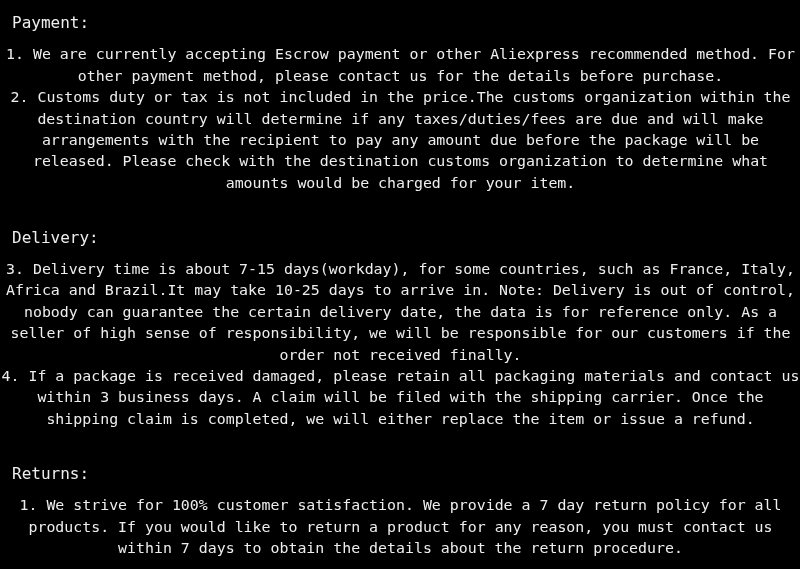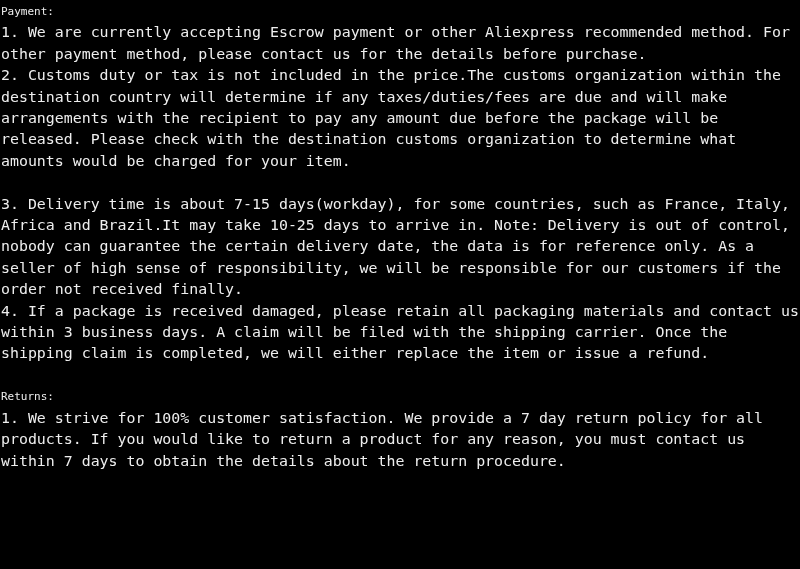--- a/index.html
+++ b/index.html
@@ -24,35 +24,36 @@
     letter-spacing: 0px;
     padding: 1px 0 0 1px;
     box-sizing: border-box;
     -webkit-font-smoothing: none;
   }
   .policy-section {
     margin: 0;
     padding: 0;
   }
   .section-heading {
-    margin: 0;
+    margin: 11px;
     padding: 0;
-    font-size: 11px;
+    font-size: 16px;
     line-height: 21.4px;
     font-weight: normal;
     white-space: pre;
     color: #eeeeee;
   }
   .policy-item {
     margin: 0;
     padding: 0;
     white-space: pre-wrap;
     word-break: normal;
     overflow-wrap: normal;
     color: #eeeeee;
+    text-align: center;
   }
   .blank-line {
     height: 21.4px;
     line-height: 21.4px;
     font-size: 14.9px;
   }
   .blank-line::before { content: "\00a0"; }
 </style>
 </head>
 <body>
@@ -61,20 +62,21 @@
 
   <section class="policy-section">
     <div class="section-heading">Payment:</div>
     <div class="policy-item">1. We are currently accepting Escrow payment or other Aliexpress recommended method. For other payment method, please contact us for the details before purchase.</div>
     <div class="policy-item">2. Customs duty or tax is not included in the price.The customs organization within the destination country will determine if any taxes/duties/fees are due and will make arrangements with the recipient to pay any amount due before the package will be released. Please check with the destination customs organization to determine what amounts would be charged for your item.</div>
   </section>
 
   <div class="blank-line"></div>
 
   <section class="policy-section">
+    <div class="section-heading">Delivery:</div>
     <div class="policy-item">3. Delivery time is about 7-15 days(workday), for some countries, such as France, Italy, Africa and Brazil.It may take 10-25 days to arrive in. Note: Delivery is out of control, nobody can guarantee the certain delivery date, the data is for reference only. As a seller of high sense of responsibility, we will be responsible for our customers if the order not received finally.</div>
     <div class="policy-item">4. If a package is received damaged, please retain all packaging materials and contact us within 3 business days. A claim will be filed with the shipping carrier. Once the shipping claim is completed, we will either replace the item or issue a refund.</div>
   </section>
 
   <div class="blank-line"></div>
 
   <section class="policy-section">
     <div class="section-heading">Returns:</div>
     <div class="policy-item">1. We strive for 100% customer satisfaction. We provide a 7 day return policy for all products. If you would like to return a product for any reason, you must contact us within 7 days to obtain the details about the return procedure.</div>
 

